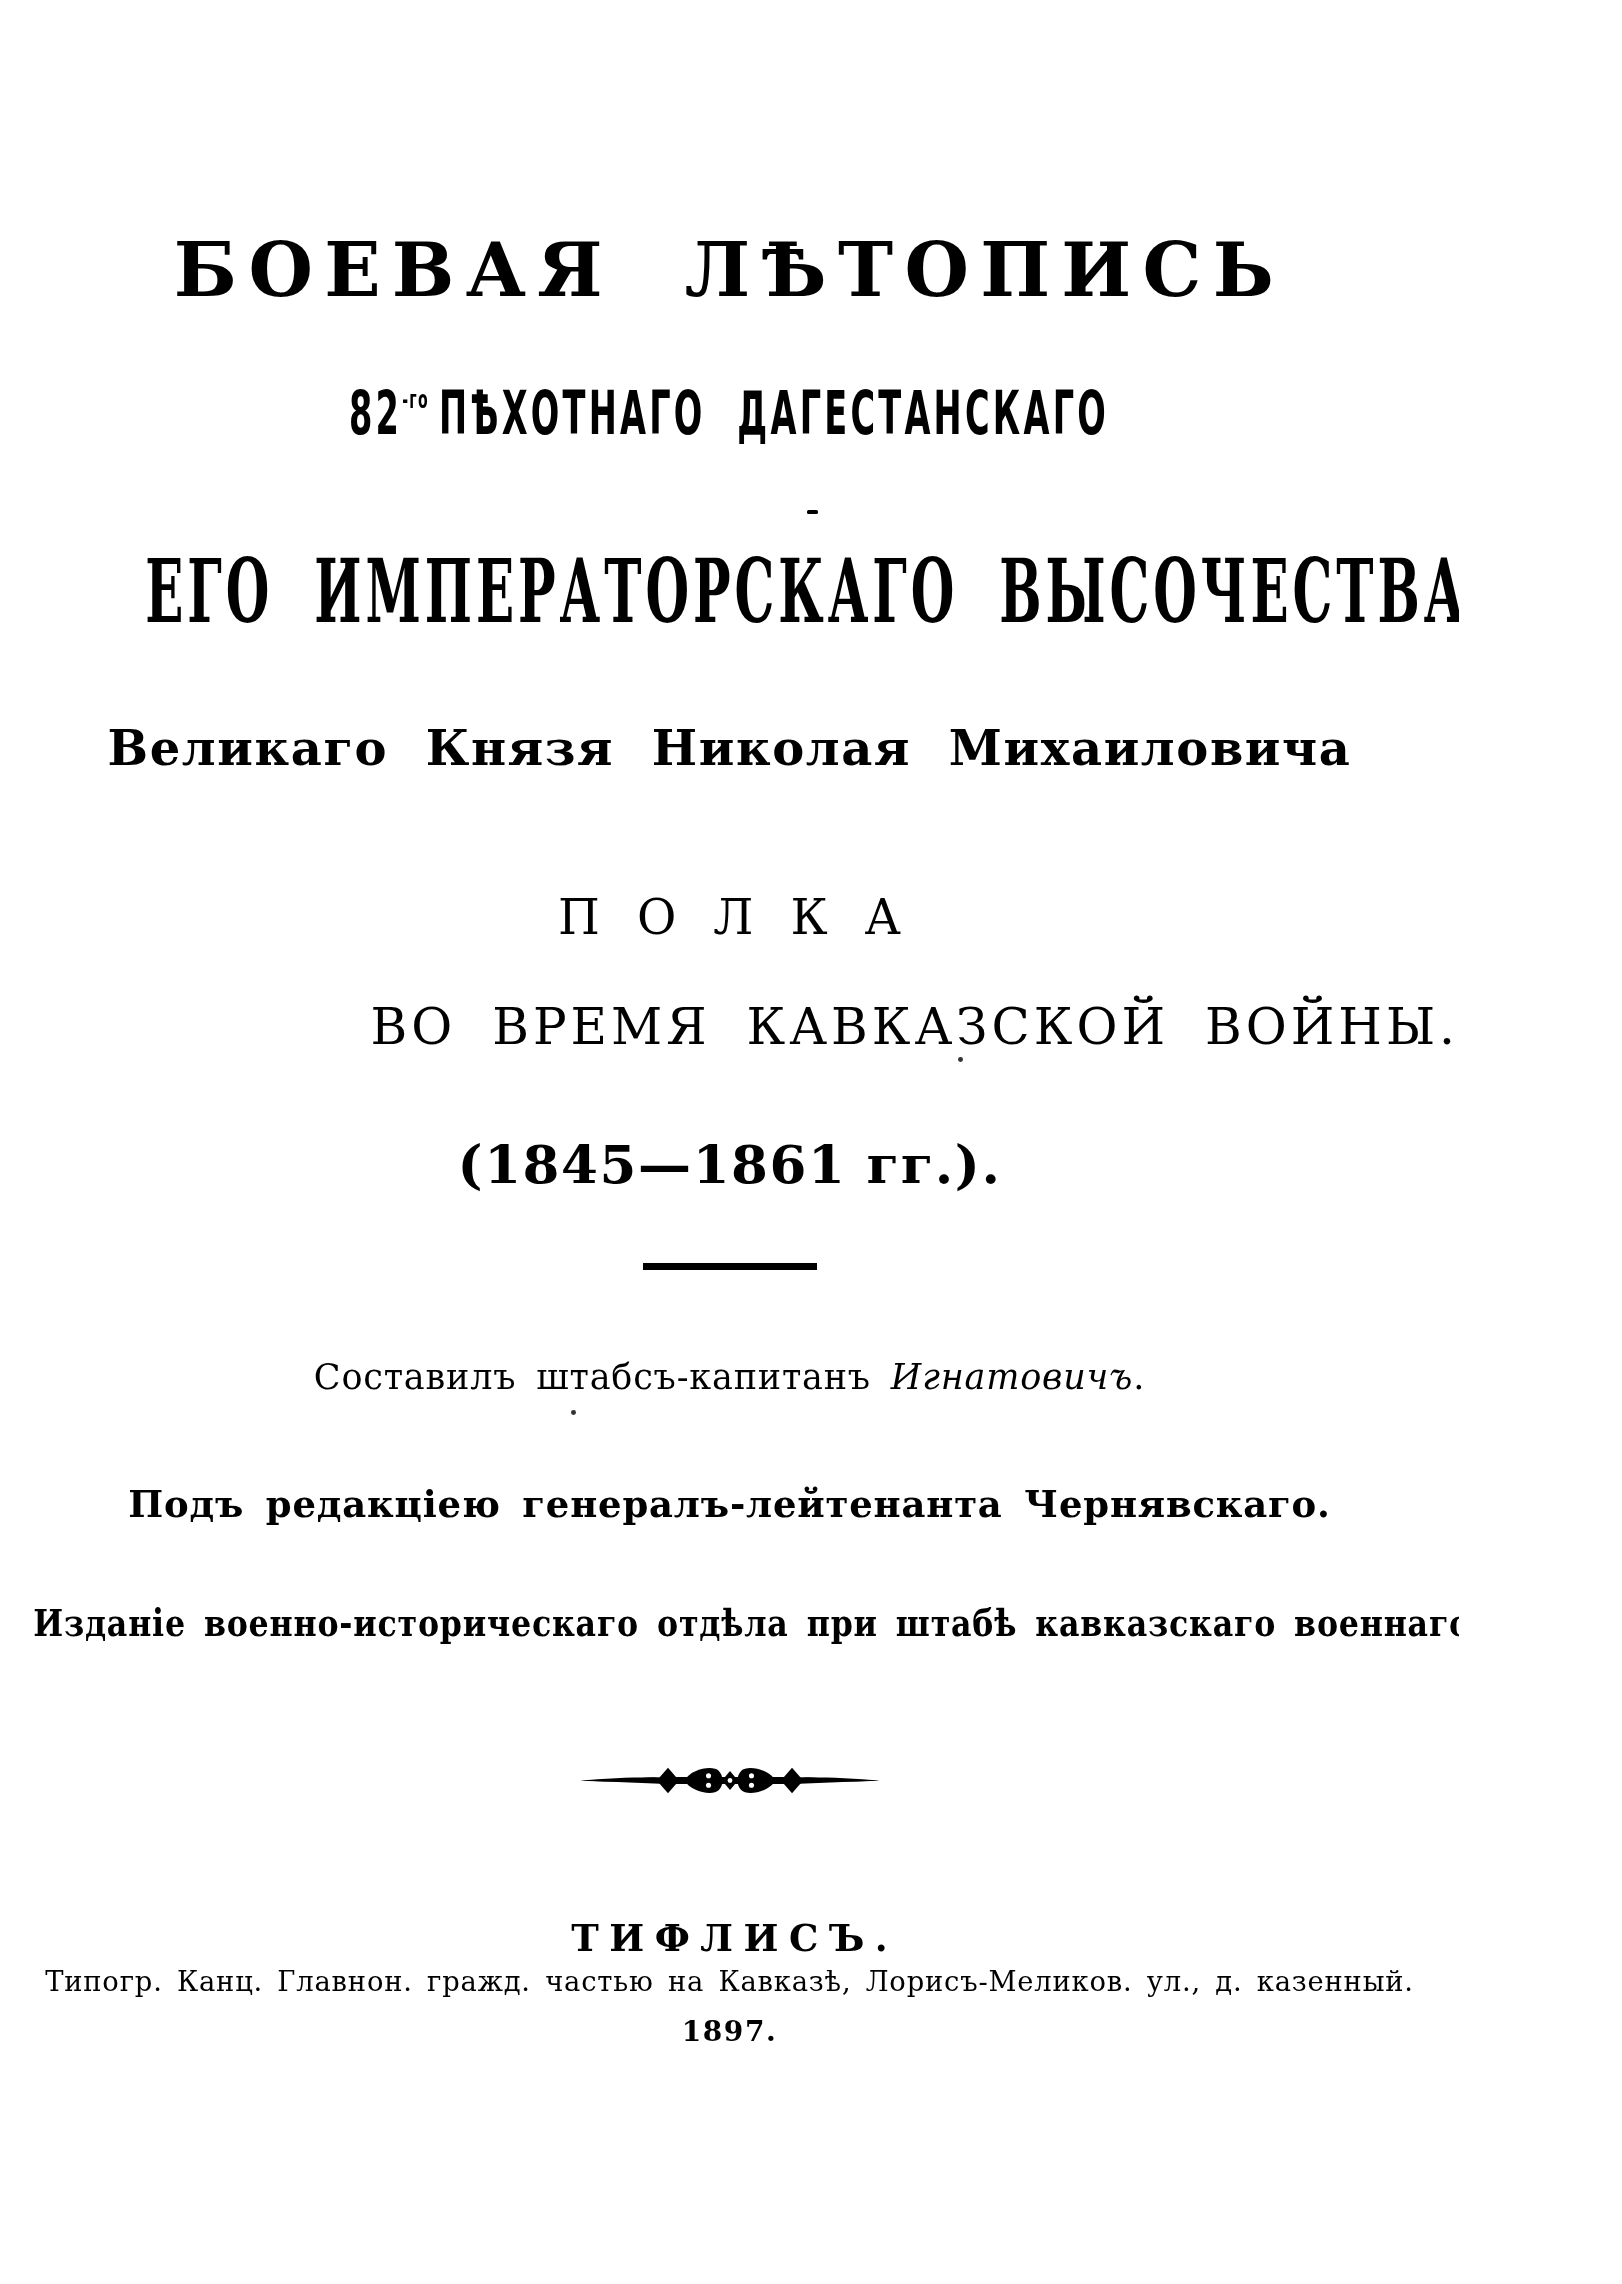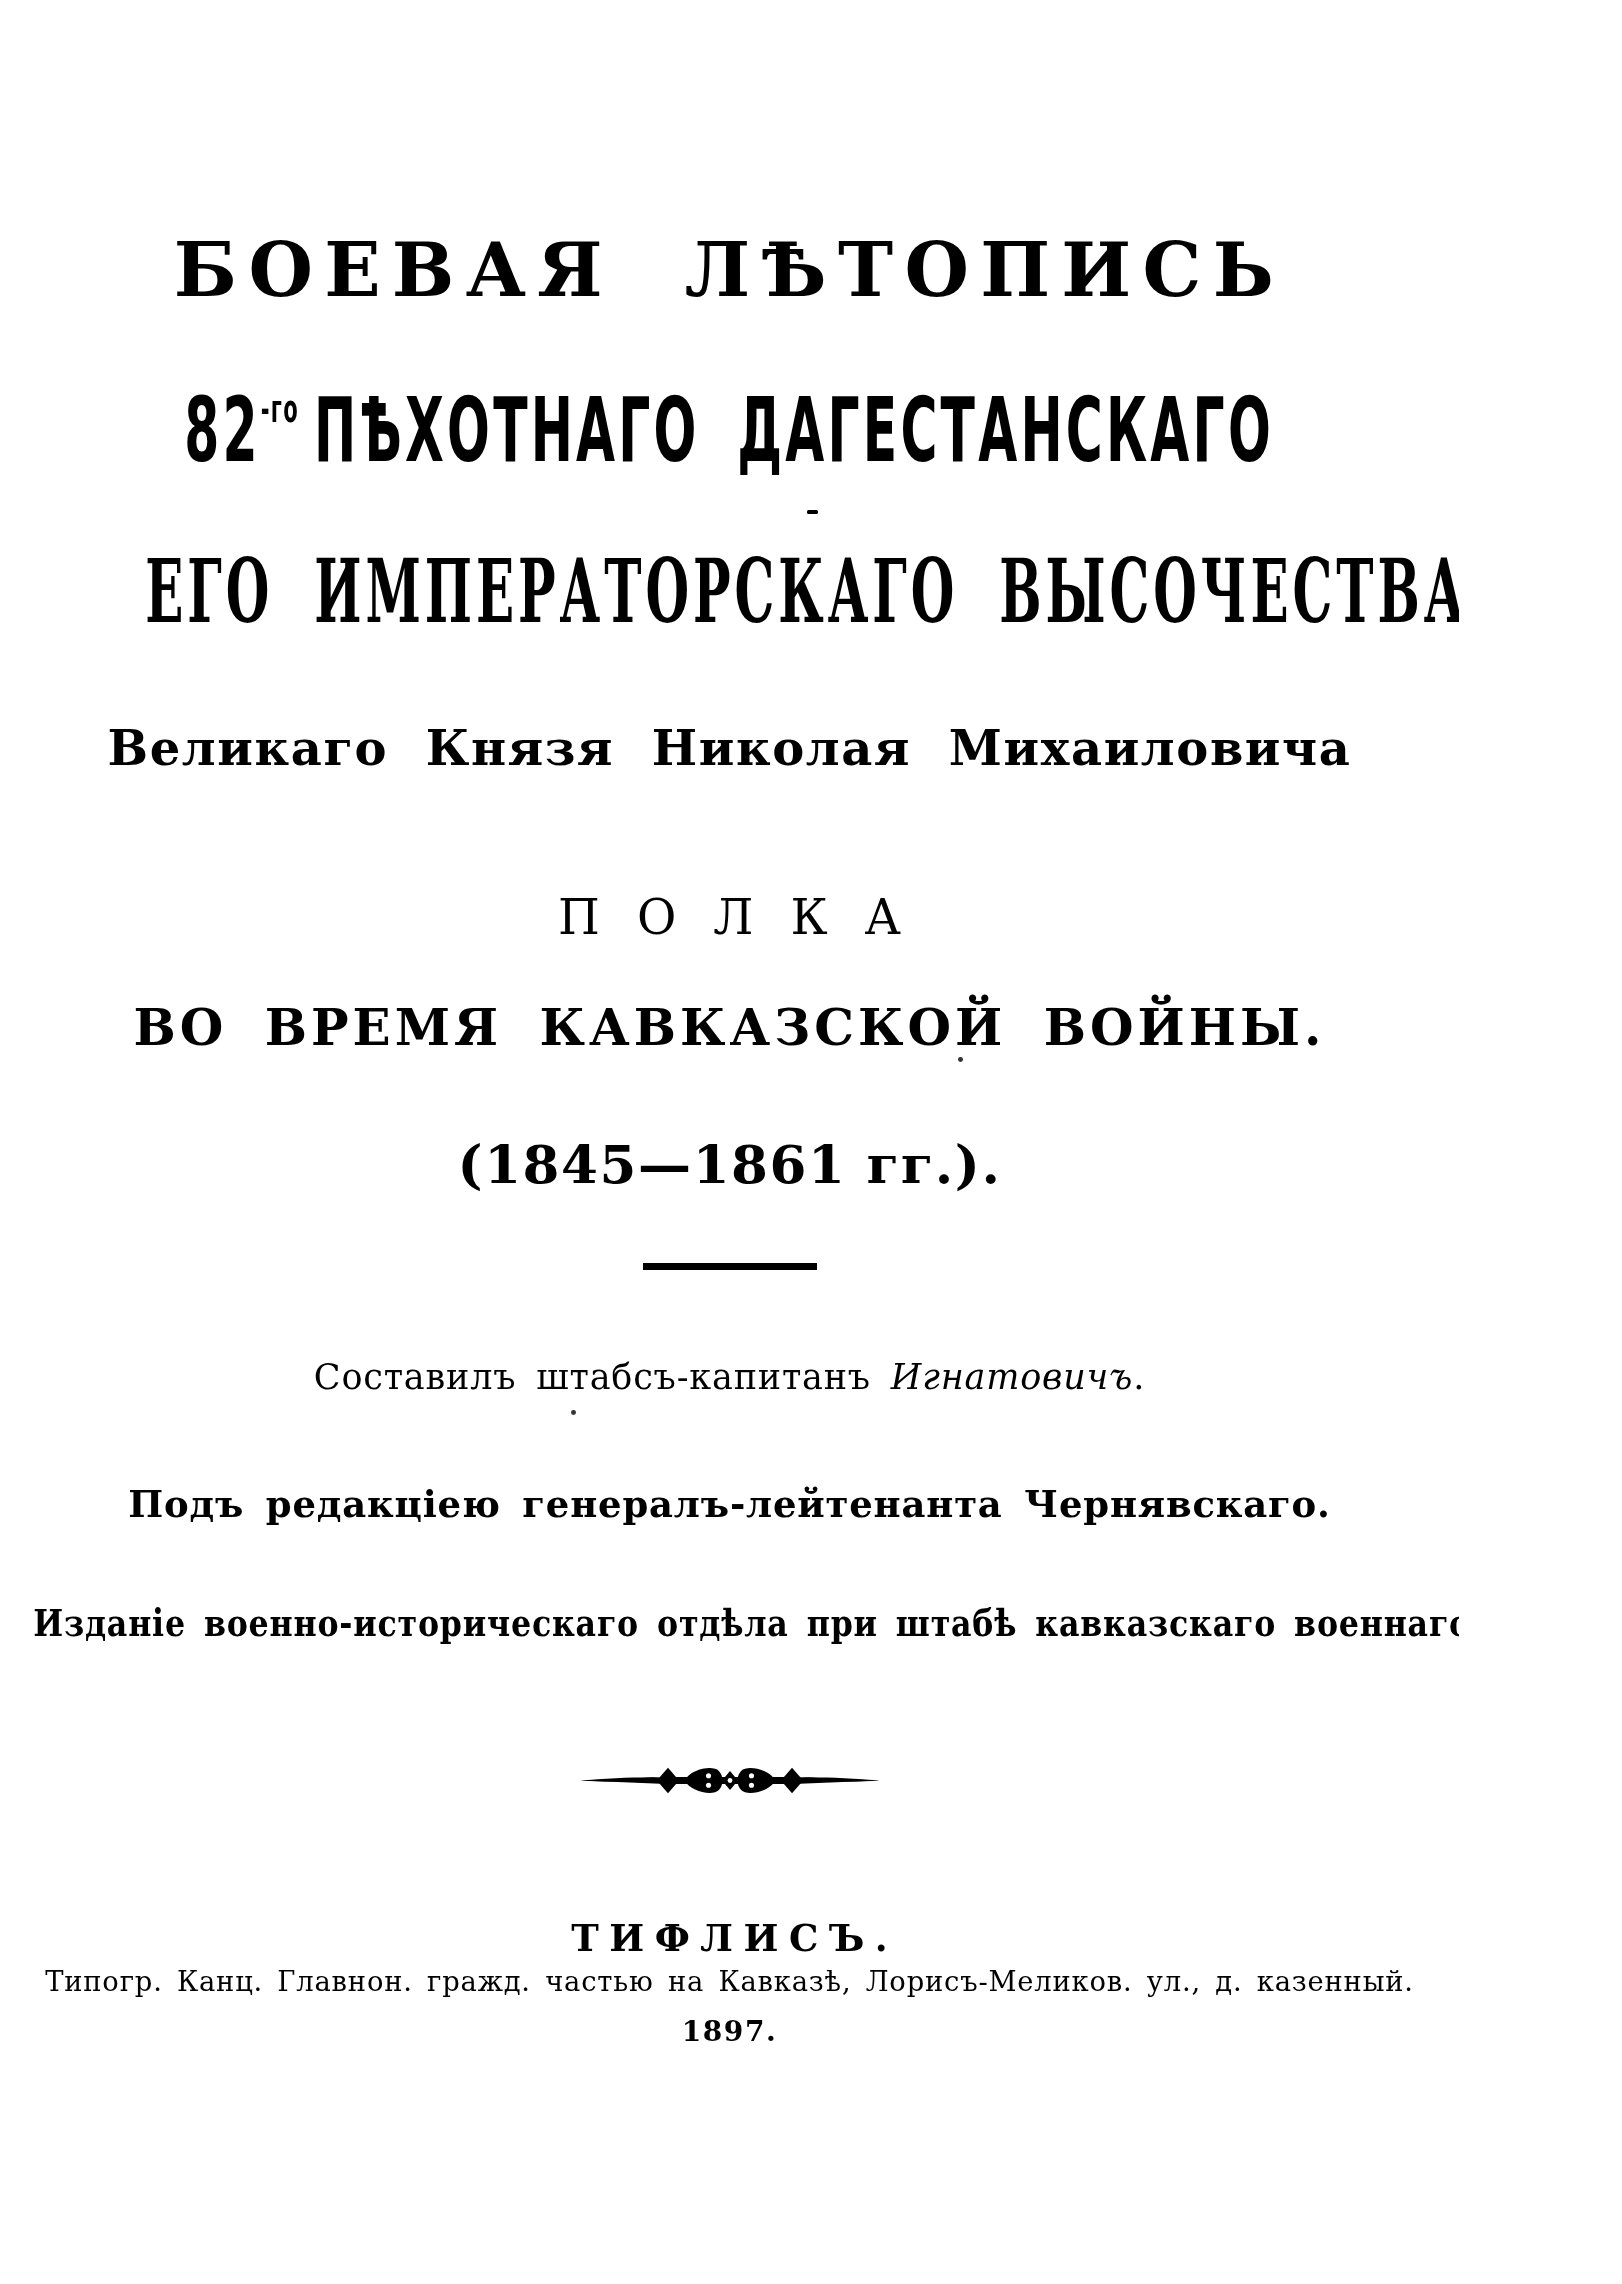--- a/index.html
+++ b/index.html
@@ -27,21 +27,21 @@
   .main-title {
     top: 227px;
     font-size: 74px;
     font-weight: bold;
     letter-spacing: 11.3px;
     word-spacing: 34px;
   }
   
   .regiment-line {
     top: 379px;
-    font-size: 63px;
+    font-size: 42px;
     font-family: "DejaVu Sans", sans-serif;
     font-weight: bold;
   }
   .regiment-line .squeeze {
     display: inline-block;
     transform: scale(0.80, 1.42);
     transform-origin: center top;
     letter-spacing: 4px;
     word-spacing: 21px;
   }
@@ -77,23 +77,24 @@
     top: 857px;
     font-size: 48px;
     letter-spacing: 37px;
     text-indent: 37px; 
     margin-top: 32px;
   }
   
   .war-line {
     top: 998px;
     font-size: 50px;
-    font-weight: bold;
+    font-weight: normal;
     letter-spacing: 4px;
     word-spacing: 16px;
+    text-align: right;
   }
   
   .years-line {
     top: 1133px;
     font-size: 53px;
     font-weight: bold;
     letter-spacing: 1.6px;
   }
   
   .divider-rule {

